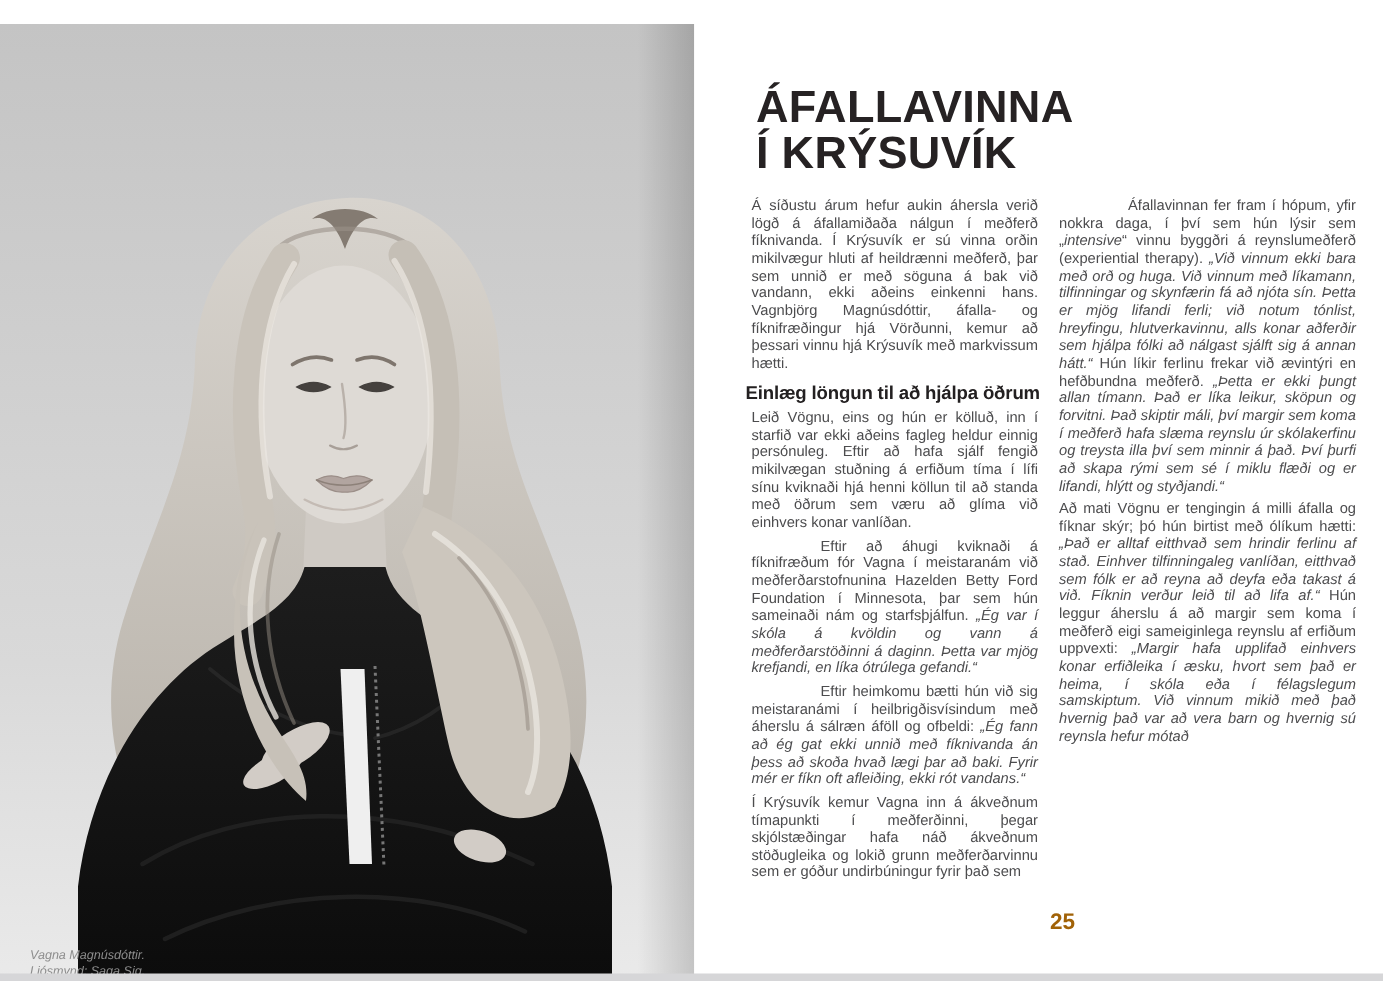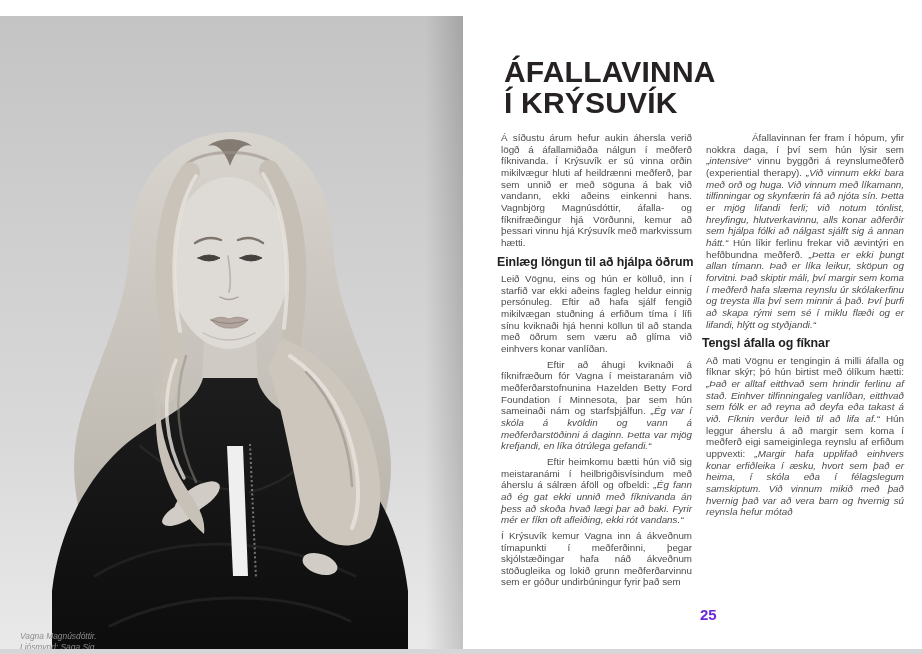--- a/index.html
+++ b/index.html
@@ -34,21 +34,21 @@
   .col p{margin:4px;text-align:justify;}
   .col p.indent{text-indent:46px;}
   .col h3{
     margin:7px 0 2px 0;font-size:12.4px;line-height:13.5px;
     color:#232021;font-weight:700;letter-spacing:-.1px;
   }
   .col .it{font-style:italic;}
 
   .page-number{
     position:absolute;left:237px;top:606px;
-    font-size:15px;font-weight:800;color:#6d28d9;
+    font-size:15px;font-weight:800;color:#a16207;
   }
 
   .bottom-edge{position:absolute;left:0;top:649px;width:922px;height:5px;background:#d6d6d8;}
 </style>
 </head>
 <body>
 
 <div class="canvas">
 
   <div class="photo">
@@ -153,21 +153,20 @@
     <div class="col col1">
         <p><span>Á síðustu árum hefur aukin áhersla verið lögð á áfallamiðaða nálgun í meðferð fíknivanda. Í Krýsuvík er sú vinna orðin mikilvægur hluti af heildrænni meðferð, þar sem unnið er með söguna á bak við vandann, ekki aðeins einkenni hans. Vagnbjörg Magnúsdóttir, áfalla- og fíknifræðingur hjá Vörðunni, kemur að þessari vinnu hjá Krýsuvík með markvissum hætti.</span></p>
         <h3>Einlæg löngun til að hjálpa öðrum</h3>
         <p><span>Leið Vögnu, eins og hún er kölluð, inn í starfið var ekki aðeins fagleg heldur einnig persónuleg. Eftir að hafa sjálf fengið mikilvægan stuðning á erfiðum tíma í lífi sínu kviknaði hjá henni köllun til að standa með öðrum sem væru að glíma við einhvers konar vanlíðan.</span></p>
         <p class="indent"><span>Eftir að áhugi kviknaði á fíknifræðum fór Vagna í meistaranám við meðferðarstofnunina Hazelden Betty Ford Foundation í Minnesota, þar sem hún sameinaði nám og starfsþjálfun. </span><span class="it">„Ég var í skóla á kvöldin og vann á meðferðarstöðinni á daginn. Þetta var mjög krefjandi, en líka ótrúlega gefandi.“</span></p>
         <p class="indent"><span>Eftir heimkomu bætti hún við sig meistaranámi í heilbrigðisvísindum með áherslu á sálræn áföll og ofbeldi: </span><span class="it">„Ég fann að ég gat ekki unnið með fíknivanda án þess að skoða hvað lægi þar að baki. Fyrir mér er fíkn oft afleiðing, ekki rót vandans.“</span></p>
         <p><span>Í Krýsuvík kemur Vagna inn á ákveðnum tímapunkti í meðferðinni, þegar skjólstæðingar hafa náð ákveðnum stöðugleika og lokið grunn meðferðarvinnu sem er góður undirbúningur fyrir það sem</span></p>
       </div>
     <div class="col col2">
         <p class="indent"><span>Áfallavinnan fer fram í hópum, yfir nokkra daga, í því sem hún lýsir sem „</span><span class="it">intensive</span><span>“ vinnu byggðri á reynslumeðferð (experiential therapy). </span><span class="it">„Við vinnum ekki bara með orð og huga. Við vinnum með líkamann, tilfinningar og skynfærin fá að njóta sín. Þetta er mjög lifandi ferli; við notum tónlist, hreyfingu, hlutverkavinnu, alls konar aðferðir sem hjálpa fólki að nálgast sjálft sig á annan hátt.“</span><span> Hún líkir ferlinu frekar við ævintýri en hefðbundna meðferð. </span><span class="it">„Þetta er ekki þungt allan tímann. Það er líka leikur, sköpun og forvitni. Það skiptir máli, því margir sem koma í meðferð hafa slæma reynslu úr skólakerfinu og treysta illa því sem minnir á það. Því þurfi að skapa rými sem sé í miklu flæði og er lifandi, hlýtt og styðjandi.“</span></p>
-        <h3>Tengsl áfalla og fíknar</h3>
         <p><span>Að mati Vögnu er tengingin á milli áfalla og fíknar skýr;  þó hún birtist með ólíkum hætti: </span><span class="it">„Það er alltaf eitthvað sem hrindir ferlinu af stað. Einhver tilfinningaleg vanlíðan, eitthvað sem fólk er að reyna að deyfa eða takast á við. Fíknin verður leið til að lifa af.“</span><span> Hún leggur áherslu á að margir sem koma í meðferð eigi sameiginlega reynslu af erfiðum uppvexti: </span><span class="it">„Margir hafa upplifað einhvers konar erfiðleika í æsku, hvort sem það er heima, í skóla eða í félagslegum samskiptum. Við vinnum mikið með það hvernig það var að vera barn og hvernig sú reynsla hefur mótað</span></p>
       </div>
 
     <div class="page-number">25</div>
   </div>
 
   <div class="bottom-edge"></div>
 </div>
 
 </body></html>

